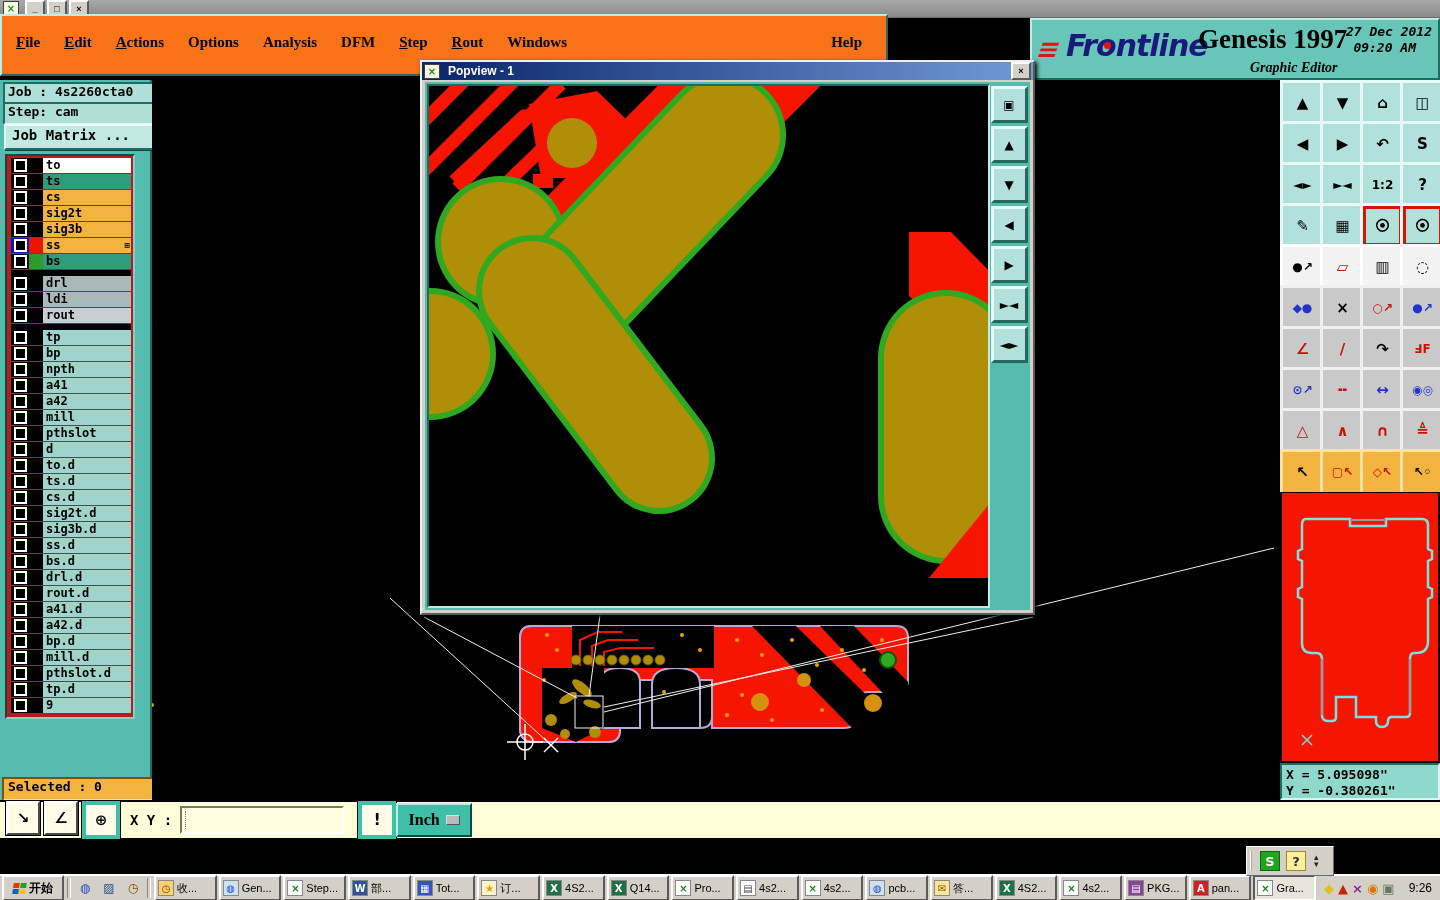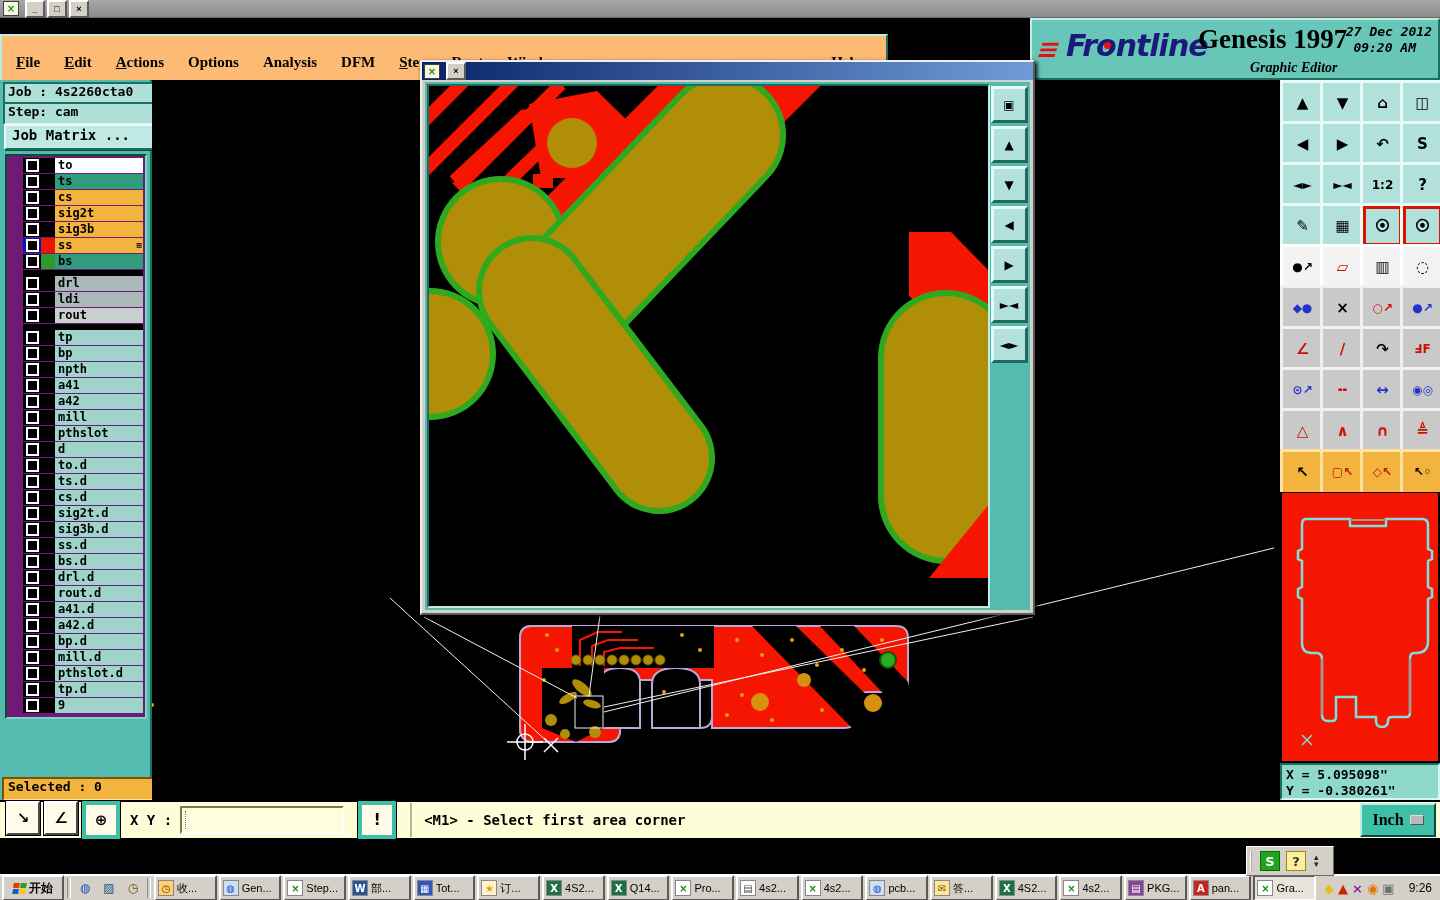--- a/index.html
+++ b/index.html
@@ -8,21 +8,21 @@
   .abs{position:absolute;box-sizing:border-box;}
   
   .titlebar{left:0;top:0;width:1440px;height:18px;background:linear-gradient(#a8a8a8,#8a8a8a);
     display:flex;align-items:center;padding:0 3px;border-bottom:1px solid #6a6a6a;}
   .appicon{width:14px;height:13px;background:#f8f8e0;border:1px solid #404040;color:#1a8a1a;
     font:bold 10px "DejaVu Sans",sans-serif;display:flex;align-items:center;justify-content:center;margin-right:4px;}
   .titletext{color:#fff;font:bold 12px "Liberation Sans",sans-serif;flex:1;text-shadow:1px 1px 0 #555;}
   .winbtn{width:16px;height:14px;background:#d4d0c8;border:2px solid;border-color:#fff #5a5a5a #5a5a5a #fff;
     font:bold 9px "Liberation Sans",sans-serif;display:flex;align-items:center;justify-content:center;margin-left:2px;color:#000;}
   
-  .menupanel{left:0;top:34px;width:888px;height:62px;background:#fdba74;
+  .menupanel{left:0;top:14px;width:888px;height:62px;background:#f97316;
     border:2px solid;border-color:#bdeee5 #1e6e60 #1e6e60 #bdeee5;}
   .menurow{position:absolute;left:14px;top:18px;display:flex;gap:24px;
     font:bold 15px "Liberation Serif",serif;color:#000;}
   .mi .u{text-decoration:underline;}
   .menuhelp{position:absolute;right:24px;top:18px;font:bold 15px "Liberation Serif",serif;}
   .brand{left:1030px;top:18px;width:410px;height:62px;background:#67c6b7;
     border:2px solid;border-color:#bdeee5 #1e6e60 #1e6e60 #bdeee5;}
   .speed{position:absolute;left:6px;top:14px;color:#e81010;font:bold italic 26px "DejaVu Sans",sans-serif;
     transform:skewX(-18deg);letter-spacing:-3px;}
   .logotext{position:absolute;left:34px;top:8px;color:#1a1a7a;font:bold italic 30px "DejaVu Sans",sans-serif;letter-spacing:-1px;}
@@ -34,22 +34,22 @@
   .gsub{position:absolute;left:218px;top:40px;font:bold italic 14px "Liberation Serif",serif;}
   
   .sidebar{left:0;top:80px;width:152px;height:720px;background:#54bcae;
     border-right:2px solid #1e6e60;}
   .tealbox{position:absolute;left:3px;width:146px;height:19px;background:#aee0d8;
     border:2px solid;border-color:#1e6e60 #d9f5ef #d9f5ef #1e6e60;
     font:bold 13px "DejaVu Sans Mono",monospace;line-height:15px;padding-left:3px;white-space:pre;}
   .matrixbtn{position:absolute;left:4px;top:44px;width:144px;height:22px;background:#bfe9e2;
     border:2px solid;border-color:#e8fbf7 #1e6e60 #1e6e60 #e8fbf7;box-shadow:1px 1px 0 #0c4a40;
     font:bold 14px "DejaVu Sans Mono",monospace;line-height:18px;padding-left:6px;}
-  .layerwrap{position:absolute;left:5px;top:74px;width:120px;background:#701a75;
-    border:2px solid;border-color:#0c4a40 #7fd4c8 #7fd4c8 #0c4a40;padding:2px 2px 3px 16px;}
+  .layerwrap{position:absolute;left:5px;top:74px;width:120px;background:#b91c1c;
+    border:2px solid;border-color:#0c4a40 #7fd4c8 #7fd4c8 #0c4a40;padding:2px 2px 3px 4px;}
   .lgap{height:6px;background:#000;}
   .lrow{display:flex;height:15px;margin-bottom:1px;}
   .lcheckcell{width:18px;height:15px;background:#000;display:flex;align-items:center;justify-content:center;flex:none;}
   .lcheck{width:9px;height:9px;background:#000;border:2px solid #fff;}
   .lswatch{width:14px;height:15px;background:#000;flex:none;}
   .llabel{flex:1;font:bold 12px "DejaVu Sans Mono",monospace;line-height:15px;padding-left:3px;color:#000;position:relative;}
   .lbadge{position:absolute;right:1px;top:2px;font-size:9px;line-height:10px;}
   .selbox{position:absolute;left:2px;top:697px;width:148px;height:20px;background:#f2b43e;
     border:2px solid;border-color:#7a5200 #ffe2a0 #ffe2a0 #7a5200;
     font:bold 13px "DejaVu Sans Mono",monospace;line-height:16px;padding-left:4px;}
@@ -728,20 +728,21 @@
       </g>
     </svg>
   </div>
 
   <div class="abs coords"><span>X = 5.095098"</span>
 <span>Y = -0.380261"</span></div>
 
   <div class="abs popview">
     <div class="pvtitle">
       <span class="appicon">×</span>
+      <span class="pvtitletext">Popview - 1</span>
       <span class="winbtn">×</span>
     </div>
     <div class="pvbody">
       <div class="pvmain">
         <div class="pvcontent">
           <svg width="565" height="492" viewBox="0 0 565 492">
             <rect x="0" y="0" width="565" height="492" fill="#000"></rect>
 
             <line x1="140" y1="170" x2="430" y2="-120" stroke="#f61500" stroke-width="115"></line>
 
@@ -818,21 +819,20 @@
           <span>∠</span>
         </div>
 
         <div class="sbtn tealfr">
           <span>⊕</span>
         </div>
       </div>
     <span class="xylabel">X Y :</span>
     <div class="xyinput"><span class="caret"></span><span></span></div>
     <div class="sbtn tealfr bang">!</div>
-    <div class="msg">&lt;M1&gt; - Select first area corner</div>
     <div class="inchbtn">
         <span>Inch</span>
         <span class="inchled"></span>
       </div>
   </div>
 
 
   <div class="abs deskband">
     <span class="grip"></span>
     <span class="dbicon dbs">S</span>

